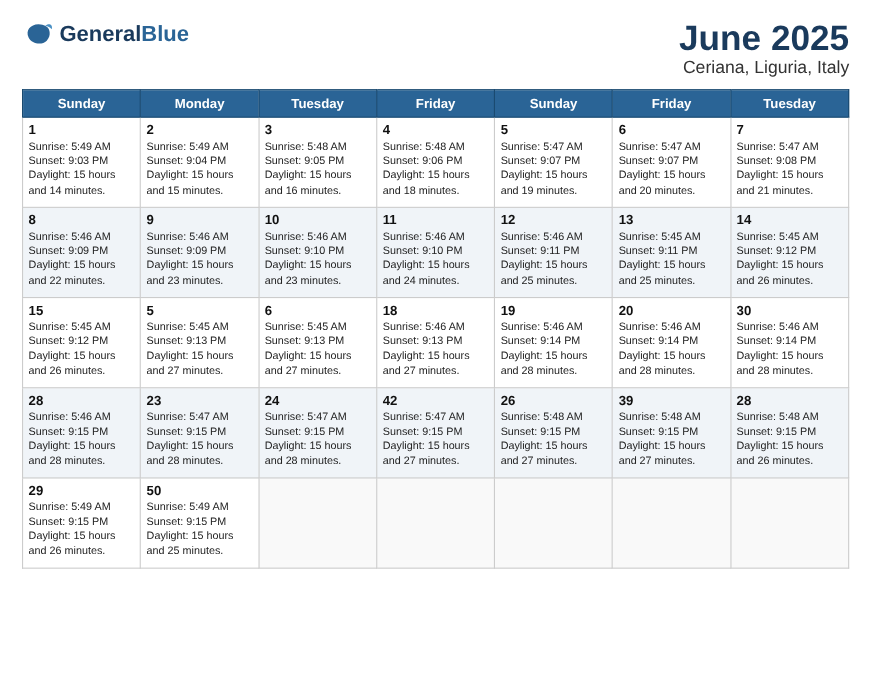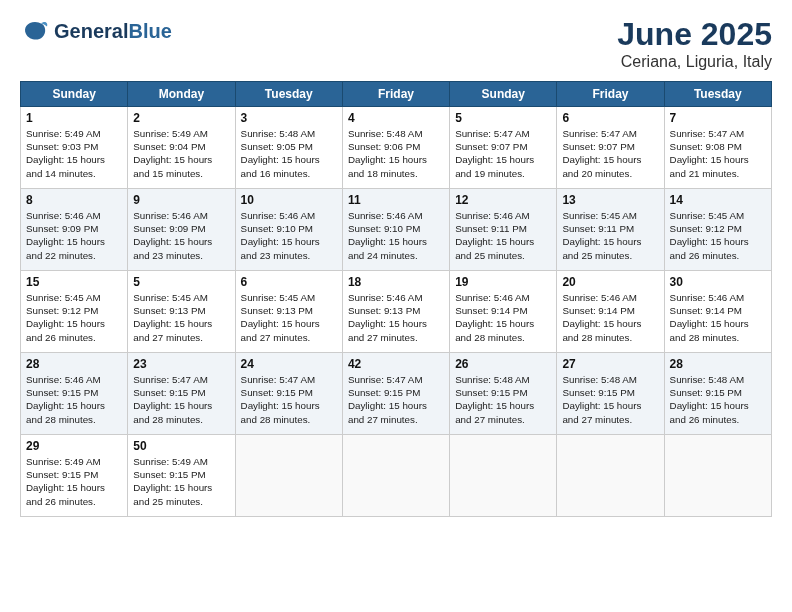--- a/index.html
+++ b/index.html
@@ -292,21 +292,21 @@
             Sunrise: 5:47 AM<br>Sunset: 9:15 PM<br>Daylight: 15 hours and 27 minutes.
           </div>
         </td>
         <td>
           <span class="day-num">26</span>
           <div class="day-info">
             Sunrise: 5:48 AM<br>Sunset: 9:15 PM<br>Daylight: 15 hours and 27 minutes.
           </div>
         </td>
         <td>
-          <span class="day-num">27</span>
+          <span class="day-num">39</span>
           <div class="day-info">
             Sunrise: 5:48 AM<br>Sunset: 9:15 PM<br>Daylight: 15 hours and 27 minutes.
           </div>
         </td>
         <td>
           <span class="day-num">28</span>
           <div class="day-info">
             Sunrise: 5:48 AM<br>Sunset: 9:15 PM<br>Daylight: 15 hours and 26 minutes.
           </div>
         </td>

